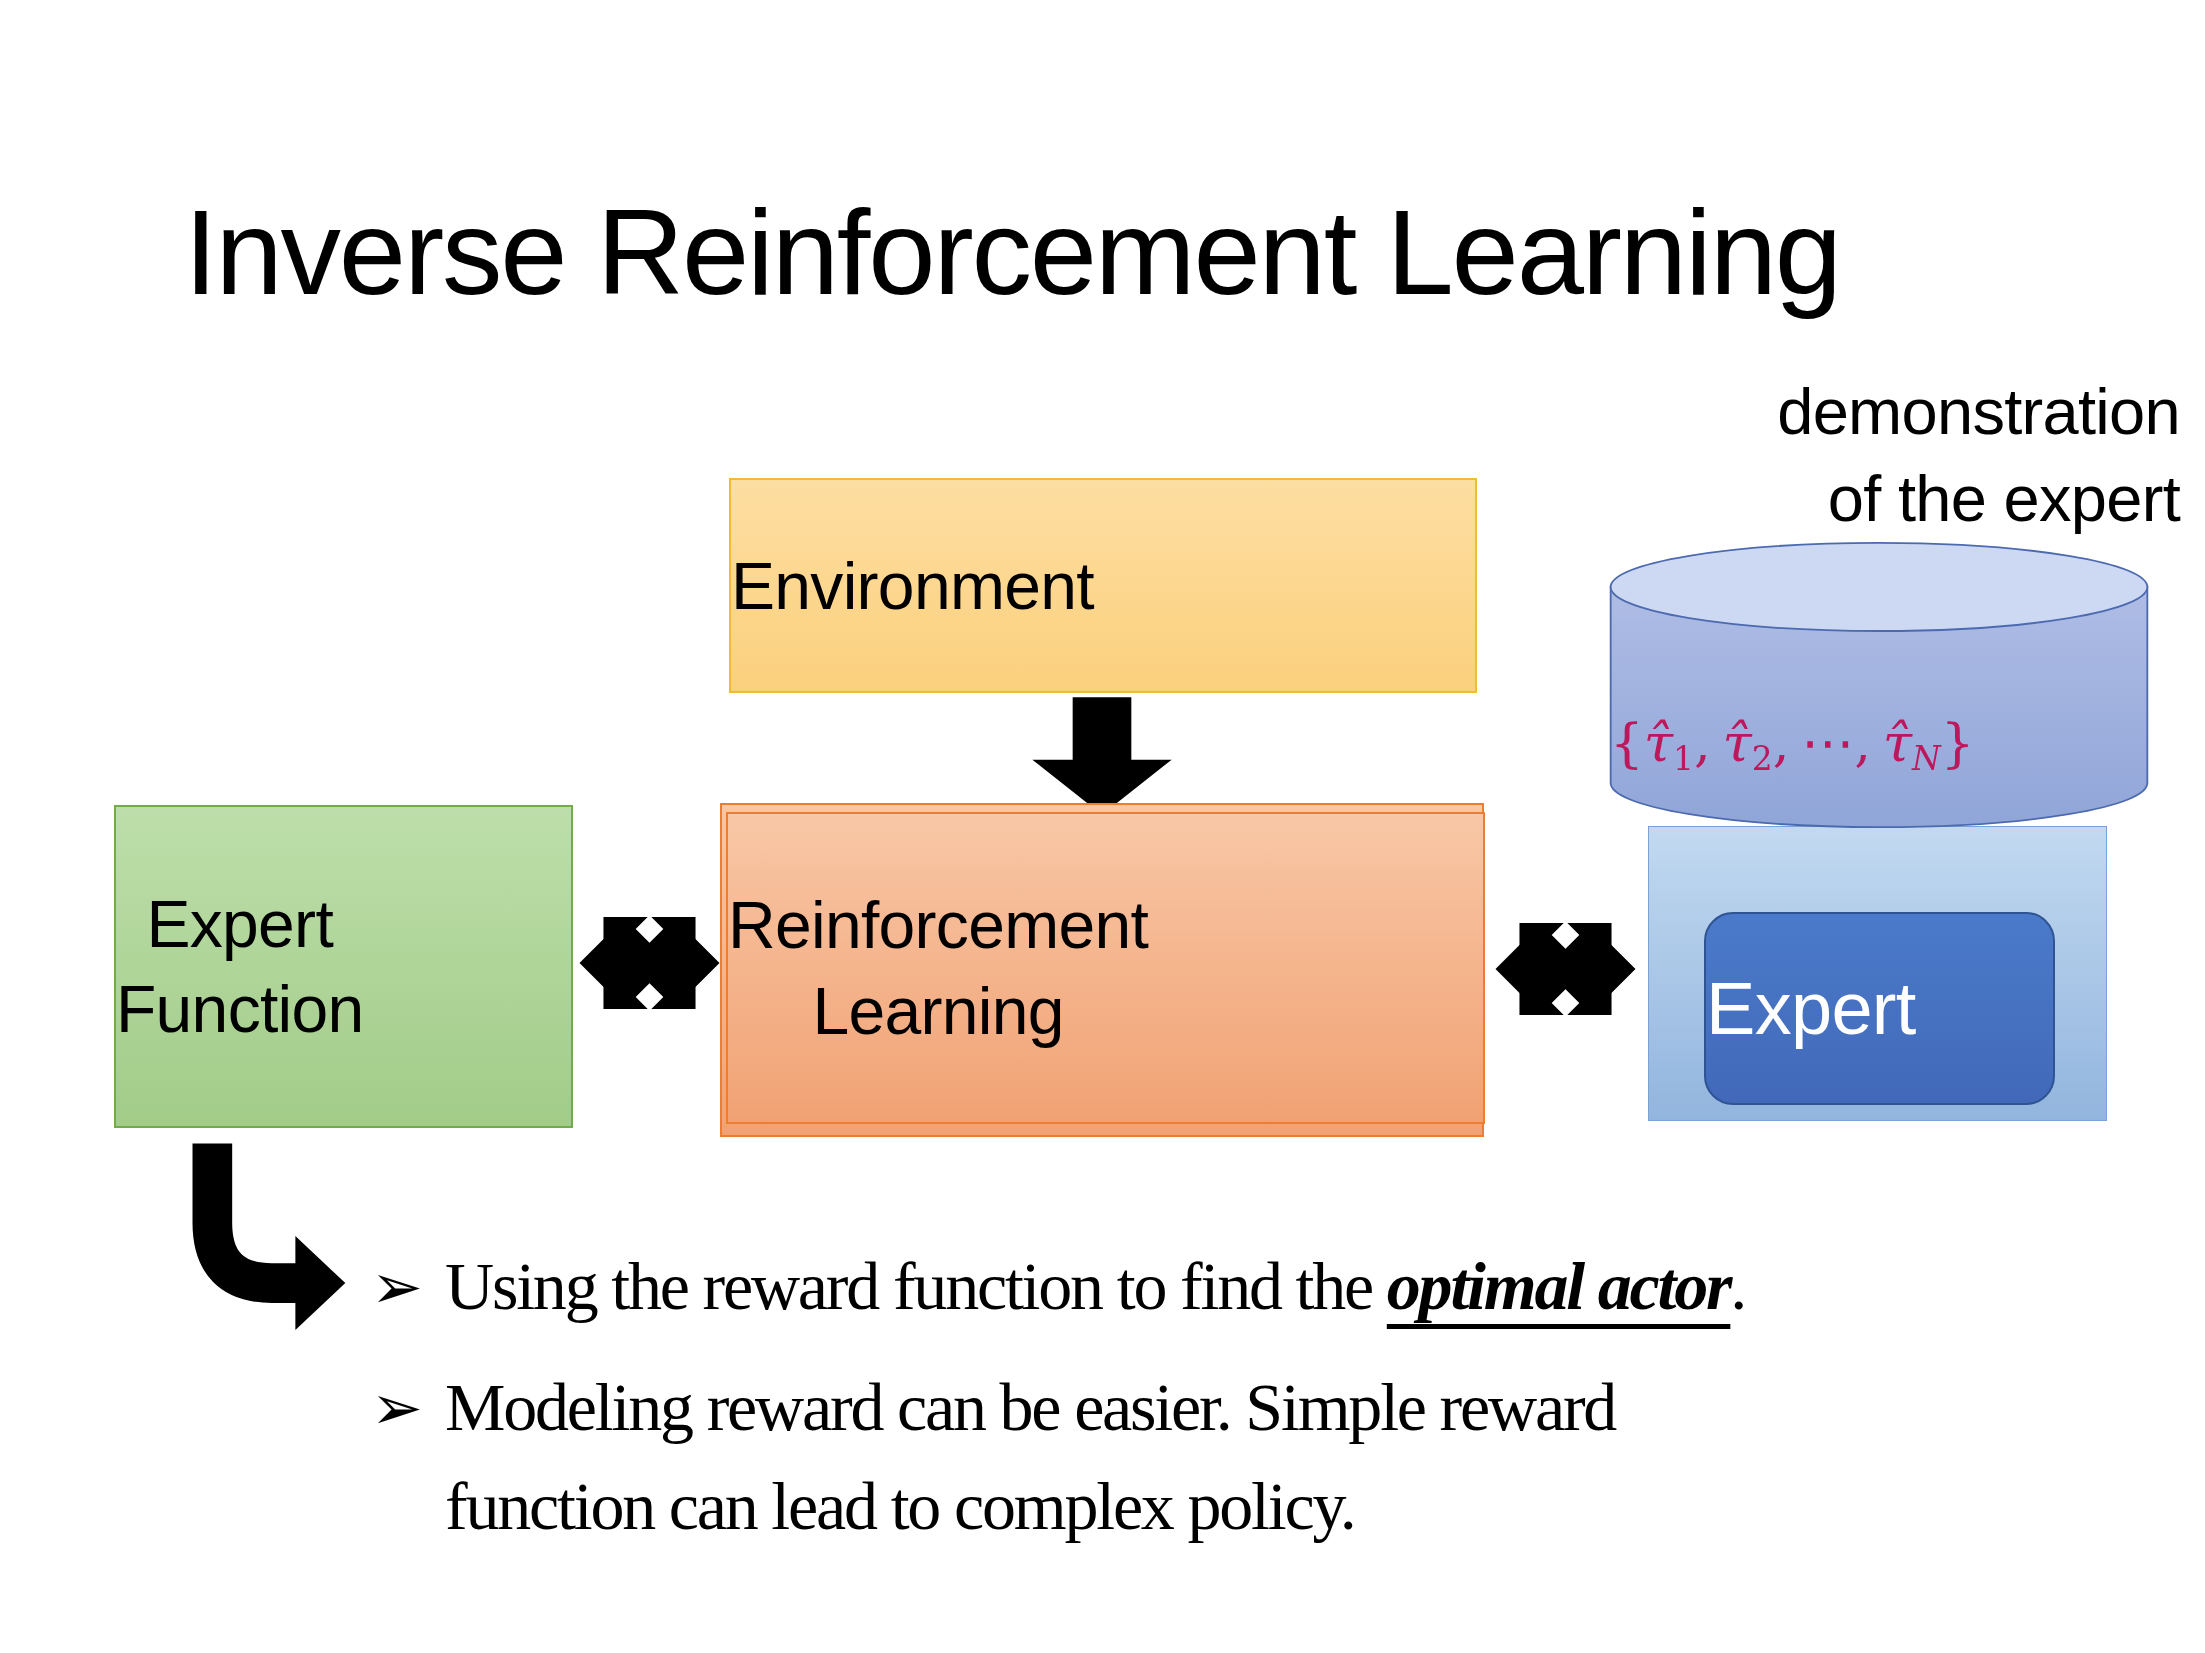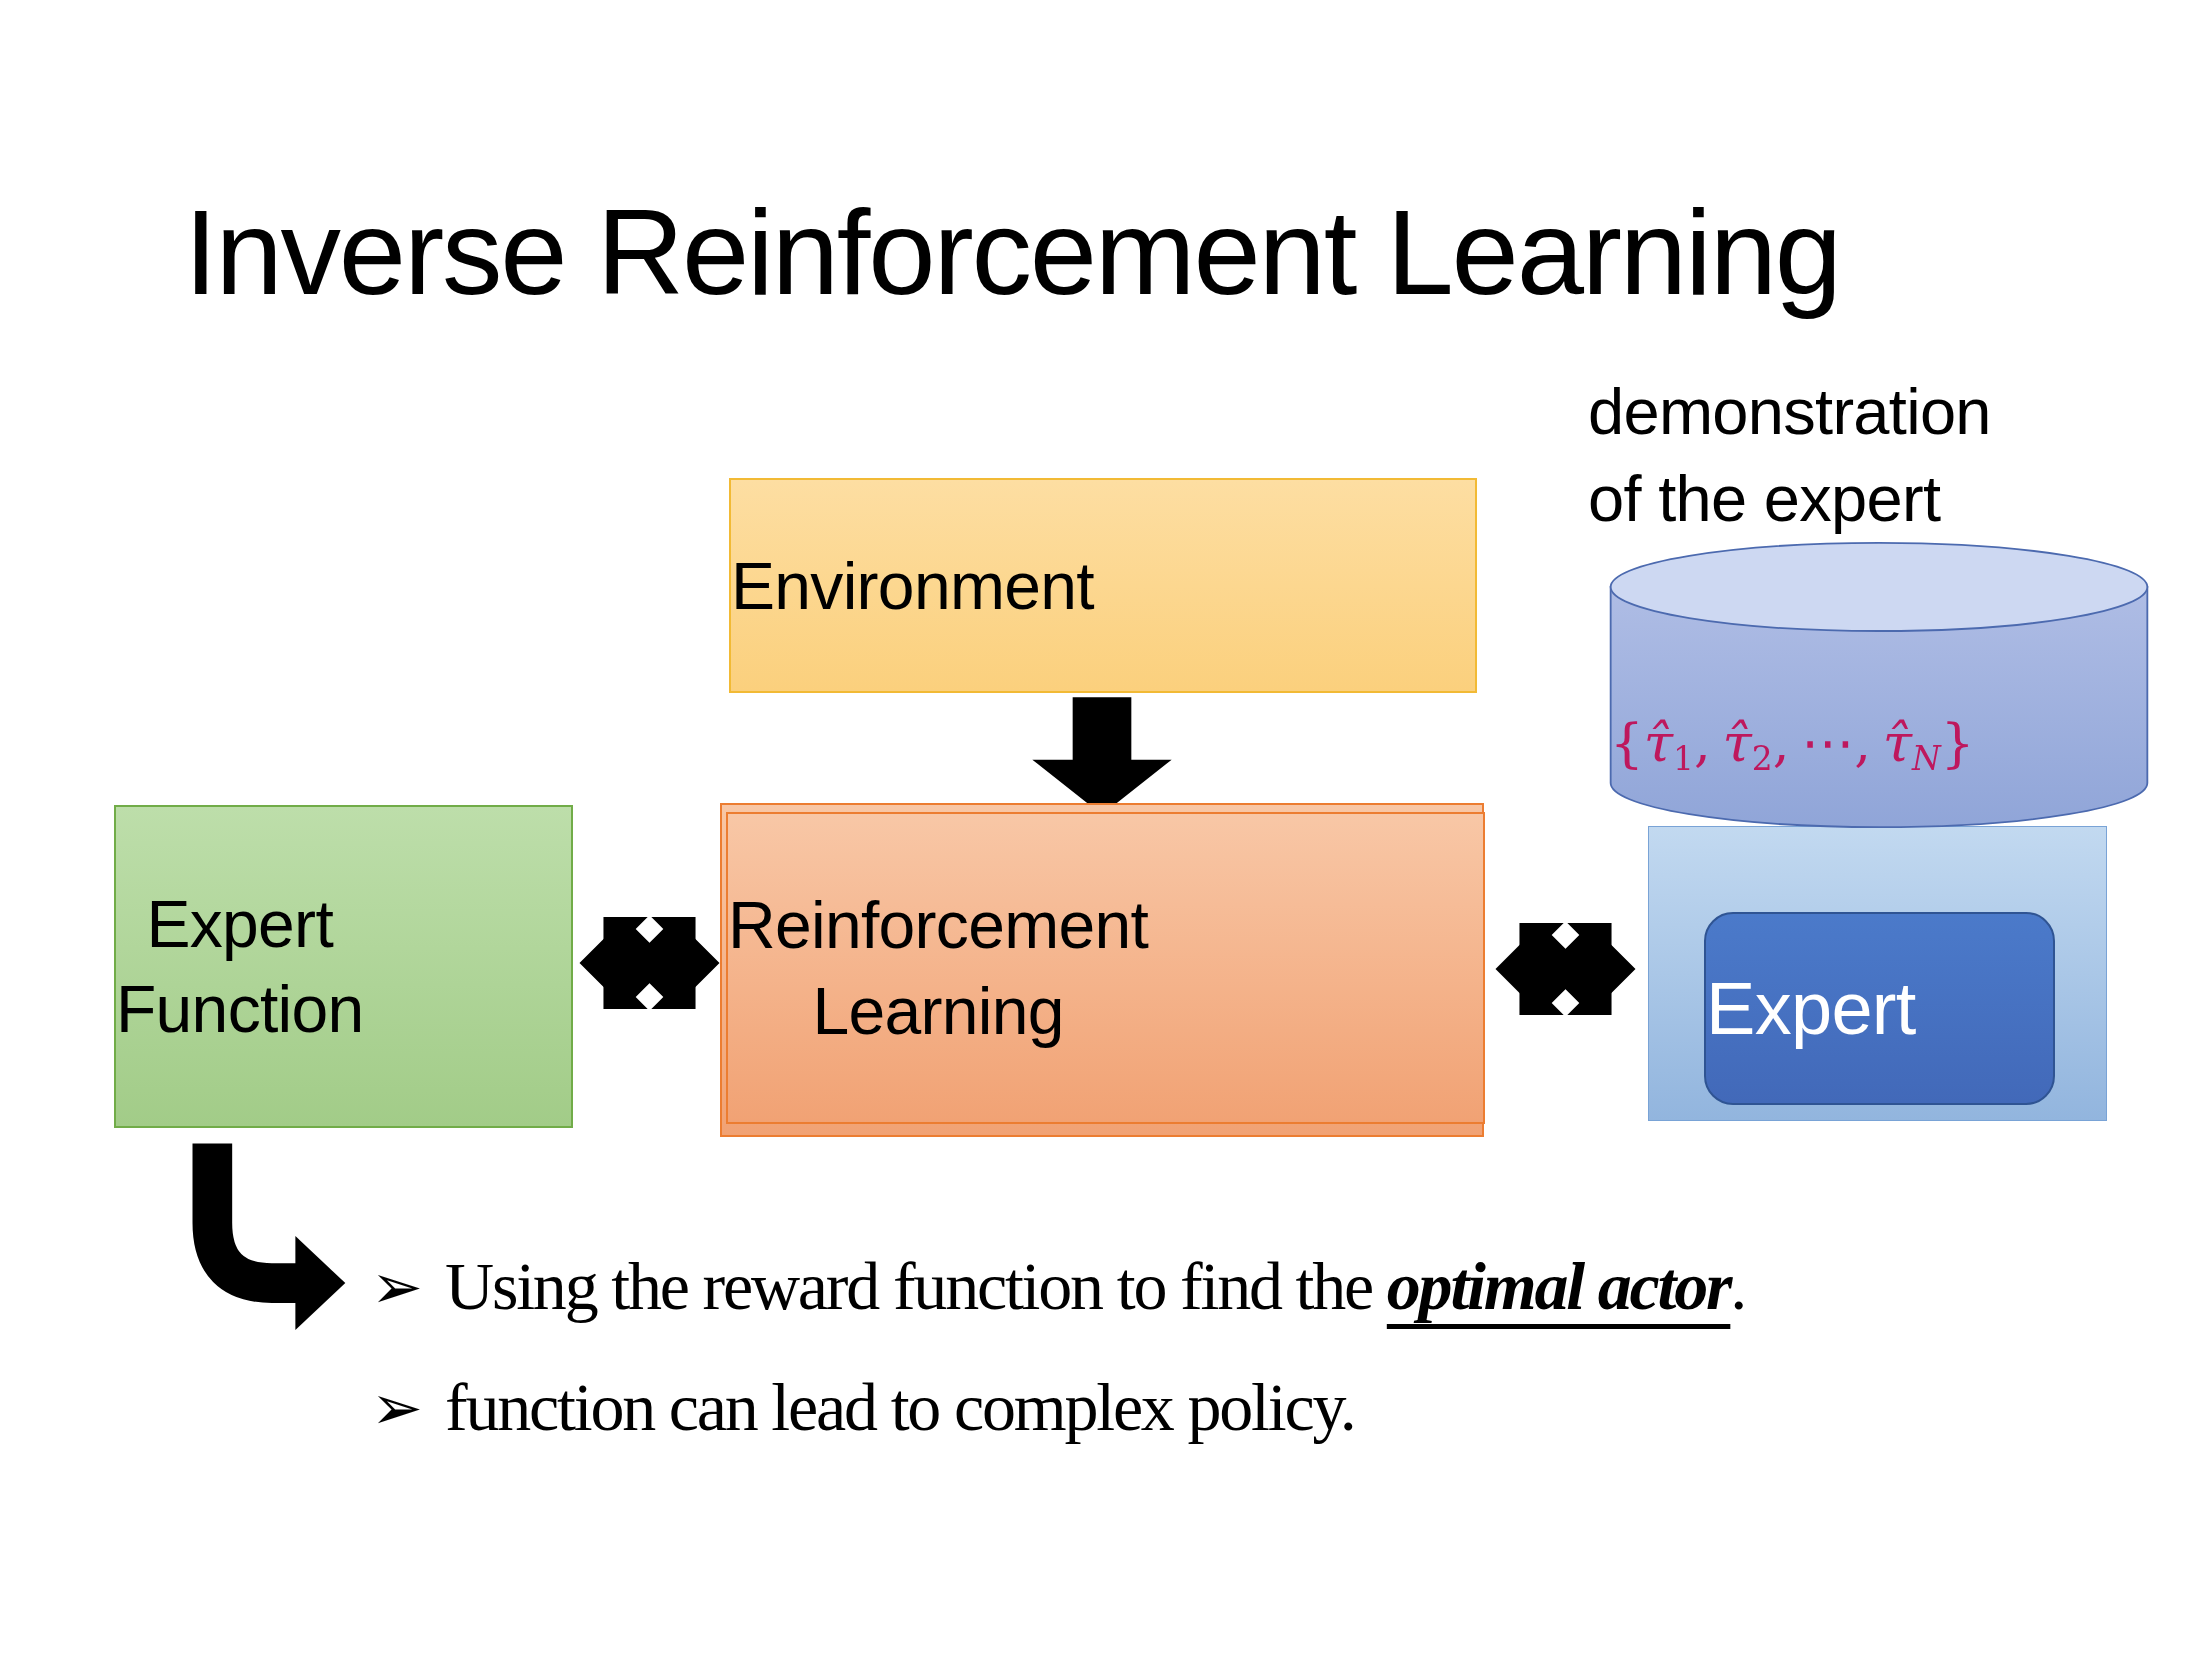--- a/index.html
+++ b/index.html
@@ -16,21 +16,21 @@
   #title {
     left: 184px; top: 182px;
     font-size: 121px; letter-spacing: -2.2px;
     color: #000; white-space: nowrap;
   }
 
   
   #demo-label {
     left: 1588px; top: 368px; width: 592px;
     font-size: 65px; line-height: 87px;
-    text-align: left; letter-spacing: -0.7px;
+    text-align: right; letter-spacing: -0.7px;
   }
 
   
   .box { display: flex; align-items: center; justify-content: flex-start; text-align: center; }
   #env-box {
     left: 729px; top: 478px; width: 748px; height: 215px;
     background: linear-gradient(180deg, #FDDEA2 0%, #FBD07D 100%);
     border: 2.2px solid #F2BA35;
     font-size: 66px; letter-spacing: -0.7px;
   }
@@ -182,16 +182,17 @@
 </svg>
 
 <div class="abs bullet-row" id="bullet-1">
   <span class="bullet-marker">➢</span>
   <span class="bullet-text"><span>Using the reward function to find the </span><span class="emph">optimal actor</span><span>.</span></span>
 </div>
 
 <div class="abs bullet-row" id="bullet-2">
   <span class="bullet-marker">➢</span>
   <span class="bullet-text">
+    <span class="line">Modeling reward can be easier. Simple reward</span>
     <span class="line">function can lead to complex policy.</span>
   </span>
 </div>
 
 
 </body></html>

